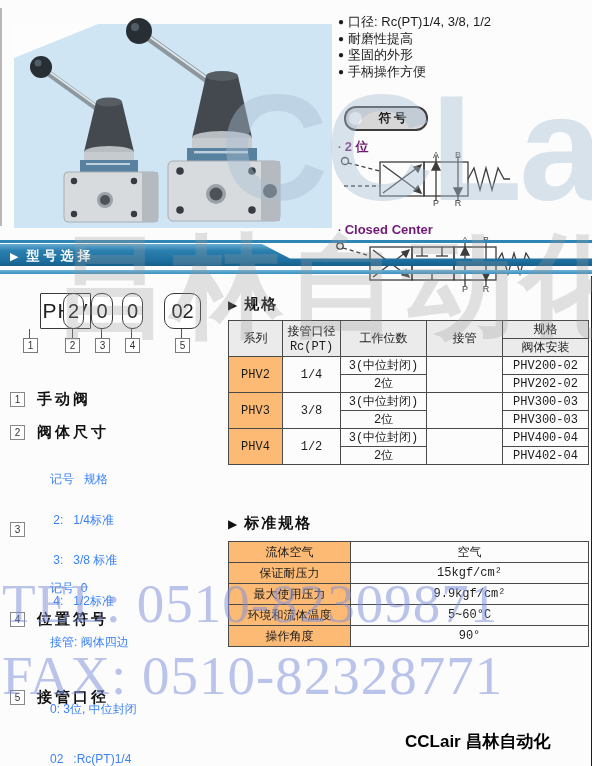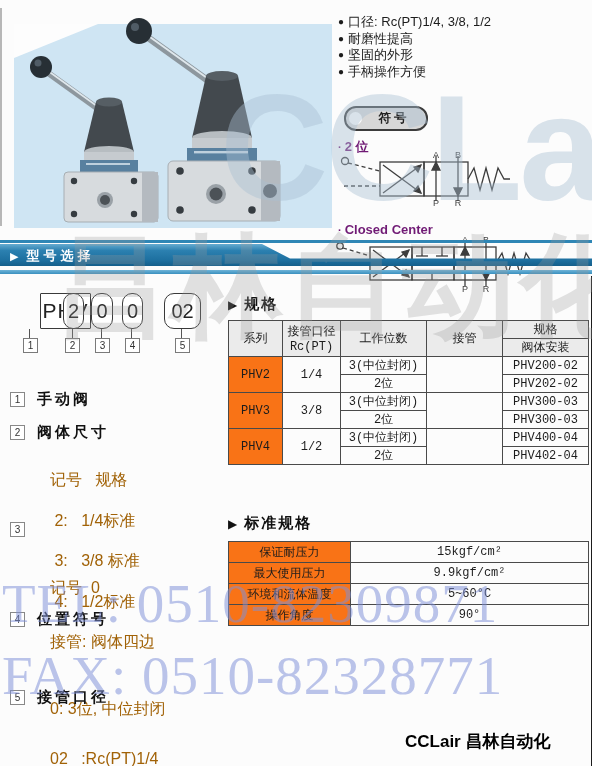--- a/index.html
+++ b/index.html
@@ -40,33 +40,33 @@
   .conn{position:absolute;top:329px;height:9px;width:0;border-left:1px solid #555;}
   
   .sec-heading{font-size:15px;font-weight:bold;color:#111;letter-spacing:2px;white-space:nowrap;}
   .sec-heading .arr{font-size:12px;letter-spacing:0;margin-right:7px;}
   
   table{border-collapse:collapse;table-layout:fixed;font-family:Liberation Mono, monospace;}
   .dtable{border:1.5px solid #4a4a4a;}
   .dtable th,.dtable td{border:1px solid #4a4a4a;font-size:12px;font-weight:normal;
     text-align:center;padding:0;overflow:hidden;white-space:nowrap;color:#1c1c1c;}
   .dtable th{background:#ebebeb;}
-  .dtable td.shade{background:#f97316;}
+  .dtable td.shade{background:#fdba74;}
   #spec-table-wrap{left:228px;top:320px;}
   #spec-table th{height:16px;}
   #spec-table td{height:16px;}
   #std-table-wrap{left:228px;top:541px;}
   #std-table td{height:20px;}
   
   .leg{position:absolute;left:10px;}
   .leg-head{display:flex;align-items:center;}
   .leg-no{width:13px;height:13px;border:1px solid #888;background:#fff;font-size:10px;
     display:flex;align-items:center;justify-content:center;color:#333;margin-right:12px;flex:none;}
   .leg-title{font-size:15px;font-weight:bold;letter-spacing:3px;color:#111;white-space:nowrap;}
-  .leg-lines{margin-left:40px;font-size:16px;color:#a16207;white-space:pre;}
+  .leg-lines{margin-left:40px;font-size:12px;color:#3b82f6;white-space:pre;}
   
   .wm{position:absolute;pointer-events:none;z-index:40;white-space:nowrap;font-weight:bold;}
   #wm-brand{left:220px;top:62px;font-size:150px;color:#a9bfd2;opacity:.42;letter-spacing:-3px;}
   #wm-brand-cn{left:55px;top:212px;font-size:112px;color:#9a9a9a;opacity:.28;letter-spacing:4px;}
   #wm-tel{left:2px;top:572px;font-size:55px;font-family:"Liberation Serif","DejaVu Serif",serif;
     color:#7e90d8;opacity:.52;font-weight:normal;letter-spacing:1px;}
   #wm-fax{left:2px;top:644px;font-size:55px;font-family:"Liberation Serif","DejaVu Serif",serif;
     color:#7e90d8;opacity:.52;font-weight:normal;letter-spacing:1px;}
   
   #footer-brand{left:405px;top:730px;font-size:17px;font-weight:600;color:#000;z-index:60;}
@@ -307,20 +307,24 @@
   <div class="abs sec-heading" style="left:228px;top:514px;">
     <span class="arr">▶</span><span>标准规格</span>
   </div>
   <div class="abs" id="std-table-wrap">
     <table class="dtable" id="std-table">
       <colgroup>
           <col style="width:122px">
           <col style="width:238px">
         </colgroup>
       <tbody>
+          <tr>
+            <td class="shade">流体空气</td>
+            <td>空气</td>
+          </tr>
       <tr>
             <td class="shade">保证耐压力</td>
             <td>15kgf/cm²</td>
           </tr>
       <tr>
             <td class="shade">最大使用压力</td>
             <td>9.9kgf/cm²</td>
           </tr>
       <tr>
             <td class="shade">环境和流体温度</td>

